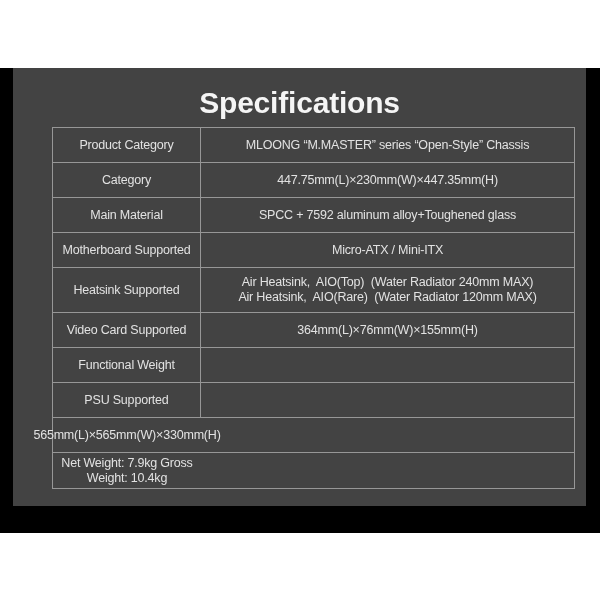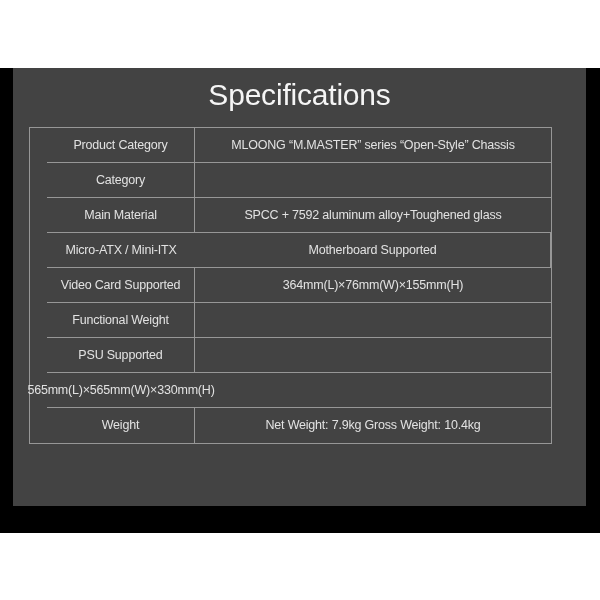--- a/index.html
+++ b/index.html
@@ -25,33 +25,32 @@
     width: 600px; height: 465px;
     background: var(--frame-bg);
   }
   
   .panel {
     position: absolute; left: 13px; top: 0;
     width: 573px; height: 438px;
     background: var(--panel-bg);
   }
   .title {
-    padding-top: 8px;
+    padding-top: 16px;
     text-align: center;
     font-size: 30px;
-    font-weight: 400;
+    font-weight: 700;
     letter-spacing: -0.2px;
     line-height: 1.25;
     color: var(--title-color);
   }
   .spec-table {
-    position: absolute; left: 16px; top: 59px;
+    position: absolute; left: 39px; top: 59px;
     width: 523px;
     border: 1px solid var(--border-color);
-    padding-left: 17px;
   }
   .spec-row {
     display: grid;
     grid-template-columns: 148px 1fr;
     height: 35px;
     border-bottom: 1px solid var(--border-color);
   }
   .spec-row.tall { height: 45px; }
   .spec-row:last-child { border-bottom: none; }
   .cell {
@@ -73,42 +72,47 @@
     <div class="panel">
       <h1 class="title">Specifications</h1>
 
       <div class="spec-table">
         <div class="spec-row">
           <div class="cell label">Product Category</div>
           <div class="cell value">MLOONG “M.MASTER” series “Open-Style” Chassis</div>
         </div>
         <div class="spec-row">
           <div class="cell label">Category</div>
+          <div class="cell value">447.75mm(L)×230mm(W)×447.35mm(H)</div>
         </div>
         <div class="spec-row">
           <div class="cell label">Main Material</div>
           <div class="cell value">SPCC + 7592 aluminum alloy+Toughened glass</div>
         </div>
         <div class="spec-row">
+          <div class="cell label">Motherboard Supported</div>
           <div class="cell value">Micro-ATX / Mini-ITX</div>
-          <div class="cell label">Motherboard Supported</div>
+        </div>
+        <div class="spec-row tall">
+          <div class="cell label">Heatsink Supported</div>
+          <div class="cell value">Air Heatsink,  AIO(Top)  (Water Radiator 240mm MAX)
+Air Heatsink,  AIO(Rare)  (Water Radiator 120mm MAX)</div>
         </div>
         <div class="spec-row">
           <div class="cell label">Video Card Supported</div>
           <div class="cell value">364mm(L)×76mm(W)×155mm(H)</div>
         </div>
         <div class="spec-row">
           <div class="cell label">Functional Weight</div>
         </div>
         <div class="spec-row">
           <div class="cell label">PSU Supported</div>
         </div>
         <div class="spec-row">
           <div class="cell value">565mm(L)×565mm(W)×330mm(H)</div>
         </div>
         <div class="spec-row">
-          <div class="cell label">Weight</div>
           <div class="cell value">Net Weight: 7.9kg Gross Weight: 10.4kg</div>
         </div>
       </div>
     </div>
   </div>
 </div>
 
 </body></html>

